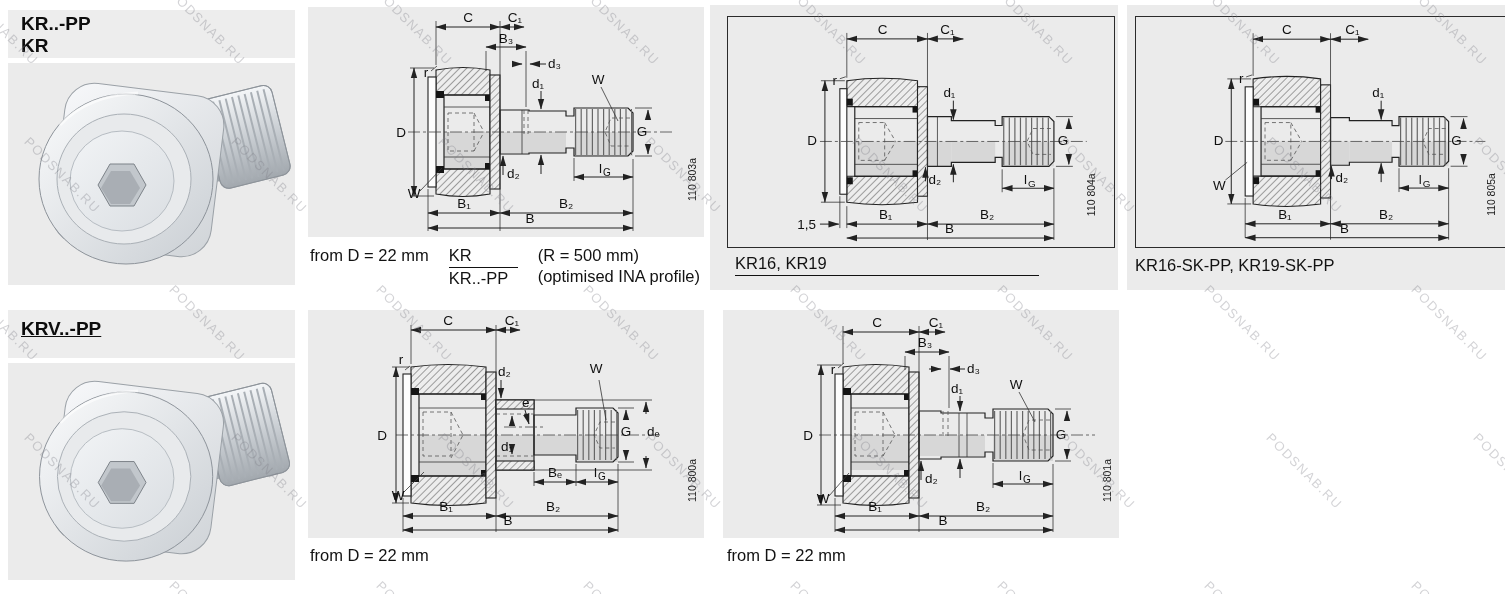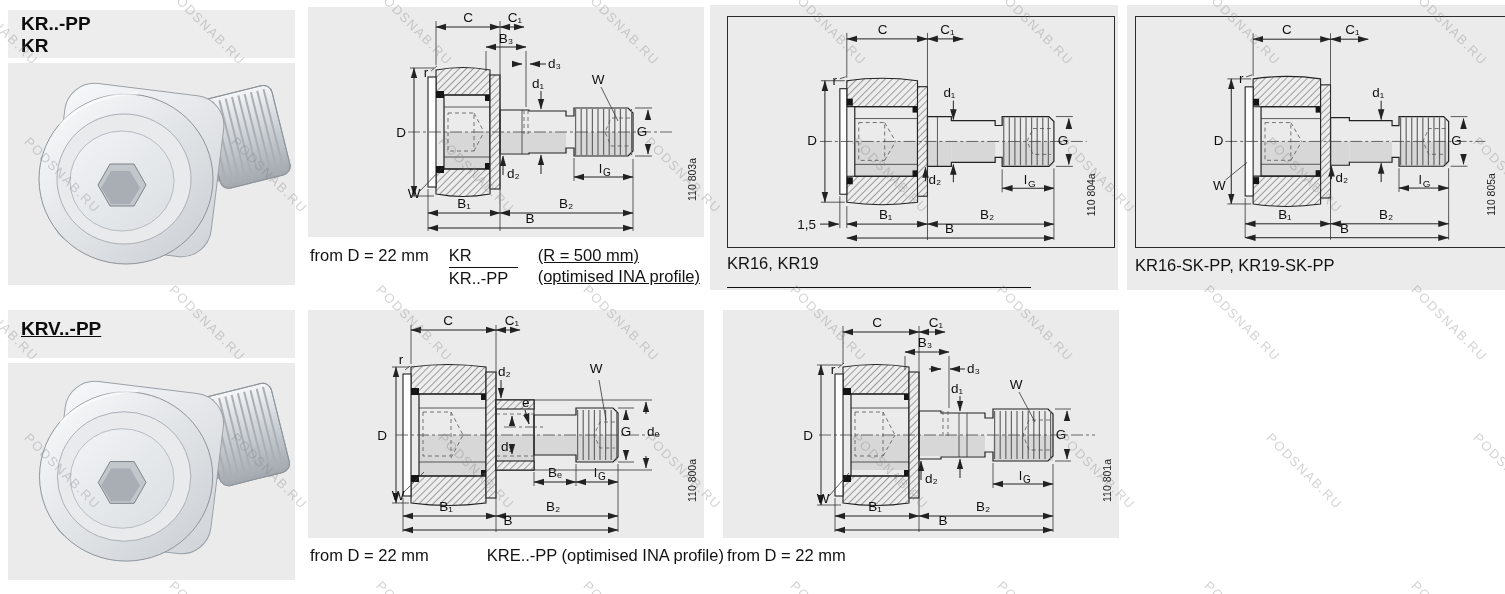--- a/index.html
+++ b/index.html
@@ -5,22 +5,22 @@
   html,body{margin:0;padding:0;background:#fff;}
   .page{position:relative;width:1505px;height:594px;background:#ffffff;overflow:hidden;
         font-family:"Liberation Sans","DejaVu Sans",sans-serif;color:#111;}
   .panel{position:absolute;background:#ebebeb;}
   .hdr{position:absolute;background:#ededed;width:287px;height:48px;box-sizing:border-box;
        padding:3px 0 0 13px;font-size:19px;font-weight:bold;line-height:22px;color:#0d0d0d;}
   .dbox{position:absolute;border:1.5px solid #2b2b2b;box-sizing:border-box;}
   .cap{position:absolute;font-size:16.5px;line-height:21px;color:#121212;white-space:nowrap;}
   .frac{display:inline-flex;flex-direction:column;}
   .frac .t{display:inline-block;border-bottom:1.6px solid #111;padding:0 46px 1px 0;}
-  .col{display:inline-flex;flex-direction:column;text-decoration:underline;}
-  .u{border-bottom:1.6px solid #111;padding-bottom:13px;}
+  .col{display:inline-flex;flex-direction:column;}
+  .u{border-bottom:1.6px solid #111;padding-bottom:1px;margin-left:8px;}
   .wm{position:absolute;transform:rotate(45deg);transform-origin:0 0;
       font-size:13px;letter-spacing:1.5px;color:rgba(125,125,135,0.34);
       white-space:nowrap;pointer-events:none;}
   .wmlayer{position:absolute;left:0;top:0;width:100%;height:100%;z-index:6;pointer-events:none;overflow:hidden;}
   svg text{font-family:"Liberation Sans","DejaVu Sans",sans-serif;font-size:13.5px;fill:#0f0f0f;}
   svg text.sublab{font-size:10px;}
   svg text.code{font-size:10.5px;fill:#222;}
   .out{fill:none;stroke:#222;stroke-width:1.2;}
   .thin{stroke:#333;stroke-width:0.8;fill:none;}
   .dim{stroke:#222;stroke-width:1;fill:none;}
@@ -426,21 +426,20 @@
     <text x="290" y="170" class="sublab">G</text>
     <text x="138" y="201" text-anchor="middle">B₁</text>
     <text x="245" y="201" text-anchor="middle">B₂</text>
     <text x="200" y="215" text-anchor="middle">B</text>
     <text x="388" y="192" class="code" transform="rotate(-90 388 192)">110 800a</text>
   </g>
 </svg>
 </div>
 <div class="cap" style="left:310px;top:545px;display:flex;gap:58px;">
   <span>from D = 22 mm</span>
-  <span>KRE..-PP (optimised INA profile)</span>
 </div>
 
 <div class="panel" style="left:723px;top:310px;width:396px;height:228px;">
 <svg width="396" height="228" viewBox="0 0 396 228">
   <g>
     <rect class="gray" x="128" y="125" width="58" height="35"></rect>
     <rect class="gray" x="196" y="125" width="66" height="21"></rect>
     <rect class="gray" x="270" y="125" width="60" height="26"></rect>
     <path class="hat" d="M120,84 L120,57 Q153,52 186,57 L186,84 Z"></path>
     <path class="hat" d="M120,166 L120,193 Q153,198 186,193 L186,166 Z"></path>

